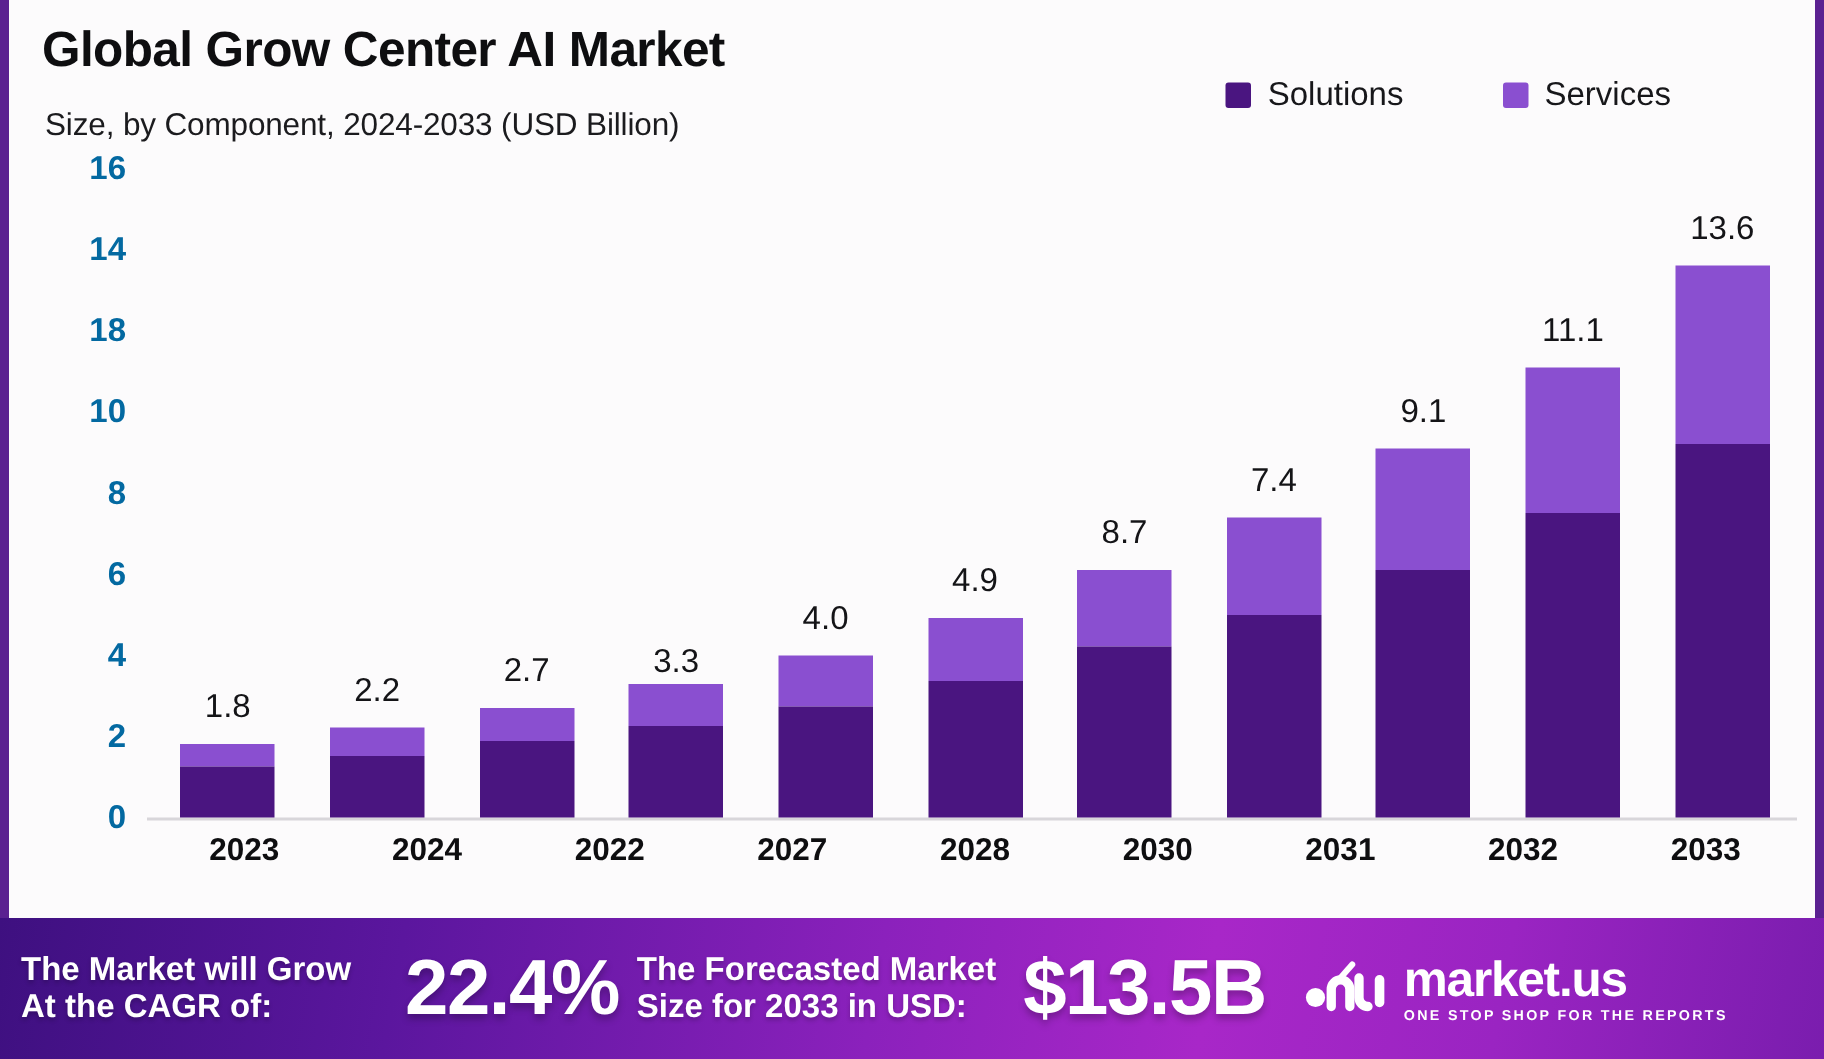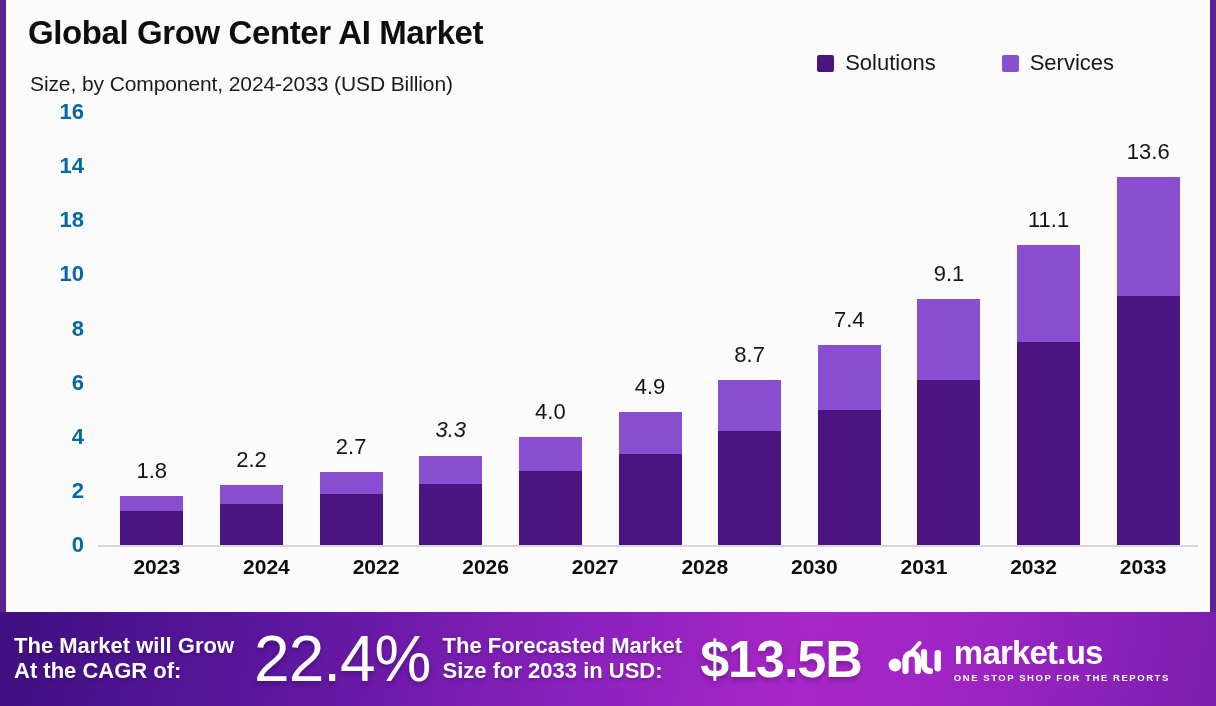--- a/index.html
+++ b/index.html
@@ -86,21 +86,21 @@
     background:linear-gradient(100deg,#3E1080 0%,#5B169E 22%,#8B21BC 48%,#A827C8 66%,#9A24C2 82%,#7A1DAE 100%);
     display:flex; align-items:center; overflow:hidden;
   }
   .f-text {
     color:#FFFFFF; font-weight:bold; line-height:1.12;
     text-shadow:0 2px 3px rgba(0,0,0,0.22);
     white-space:pre-line;
   }
   .f-cagr-label { font-size:22px; margin-left:14px; }
   .f-cagr-value {
-    font-size:64px; font-weight:normal; color:#fff; margin-left:20px;
+    font-size:52px; font-weight:bold; color:#fff; margin-left:36px;
     letter-spacing:-1px; text-shadow:0 3px 5px rgba(0,0,0,0.25);
     white-space:nowrap;
   }
   .f-size-label { font-size:22px; margin-left:12px; }
   .f-size-value {
     font-size:52px; font-weight:bold; color:#fff; margin-left:18px;
     letter-spacing:-1px; text-shadow:0 3px 5px rgba(0,0,0,0.25);
     white-space:nowrap;
   }
   .logo { margin-left:26px; display:flex; align-items:center; gap:12px; }
@@ -168,21 +168,21 @@
             <div class="seg seg-services" style="height: 22.1913px; background: rgb(138, 79, 208);"></div>
             <div class="seg seg-solutions" style="height: 50.8775px; background: rgb(74, 21, 128);"></div>
           </div>
           <div class="bar-label" style="bottom: 85.0687px;">2.7</div>
         </div>
         <div class="barcol">
           <div class="bar">
             <div class="seg seg-services" style="height: 27.8744px; background: rgb(138, 79, 208);"></div>
             <div class="seg seg-solutions" style="height: 61.4319px; background: rgb(74, 21, 128);"></div>
           </div>
-          <div class="bar-label" style="bottom: 102px; font-style: italic;">3.3</div>
+          <div class="bar-label" style="bottom: 91px;">3.3</div>
         </div>
         <div class="barcol">
           <div class="bar">
             <div class="seg seg-services" style="height: 33.8281px; background: rgb(138, 79, 208);"></div>
             <div class="seg seg-solutions" style="height: 74.4219px; background: rgb(74, 21, 128);"></div>
           </div>
           <div class="bar-label" style="bottom: 120.25px;">4.0</div>
         </div>
         <div class="barcol">
           <div class="bar">
@@ -224,21 +224,20 @@
             <div class="seg seg-services" style="height: 119.075px; background: rgb(138, 79, 208);"></div>
             <div class="seg seg-solutions" style="height: 248.975px; background: rgb(74, 21, 128);"></div>
           </div>
           <div class="bar-label" style="bottom: 380.05px;">13.6</div>
         </div>
       </div>
     <div class="x-axis" id="x-axis">
         <div class="x-tick">2023</div>
         <div class="x-tick">2024</div>
         <div class="x-tick">2022</div>
-        <div class="x-tick">2026</div>
         <div class="x-tick">2027</div>
         <div class="x-tick">2028</div>
         <div class="x-tick">2030</div>
         <div class="x-tick">2031</div>
         <div class="x-tick">2032</div>
         <div class="x-tick">2033</div>
       </div>
   </div>
 
   <div class="footer">

